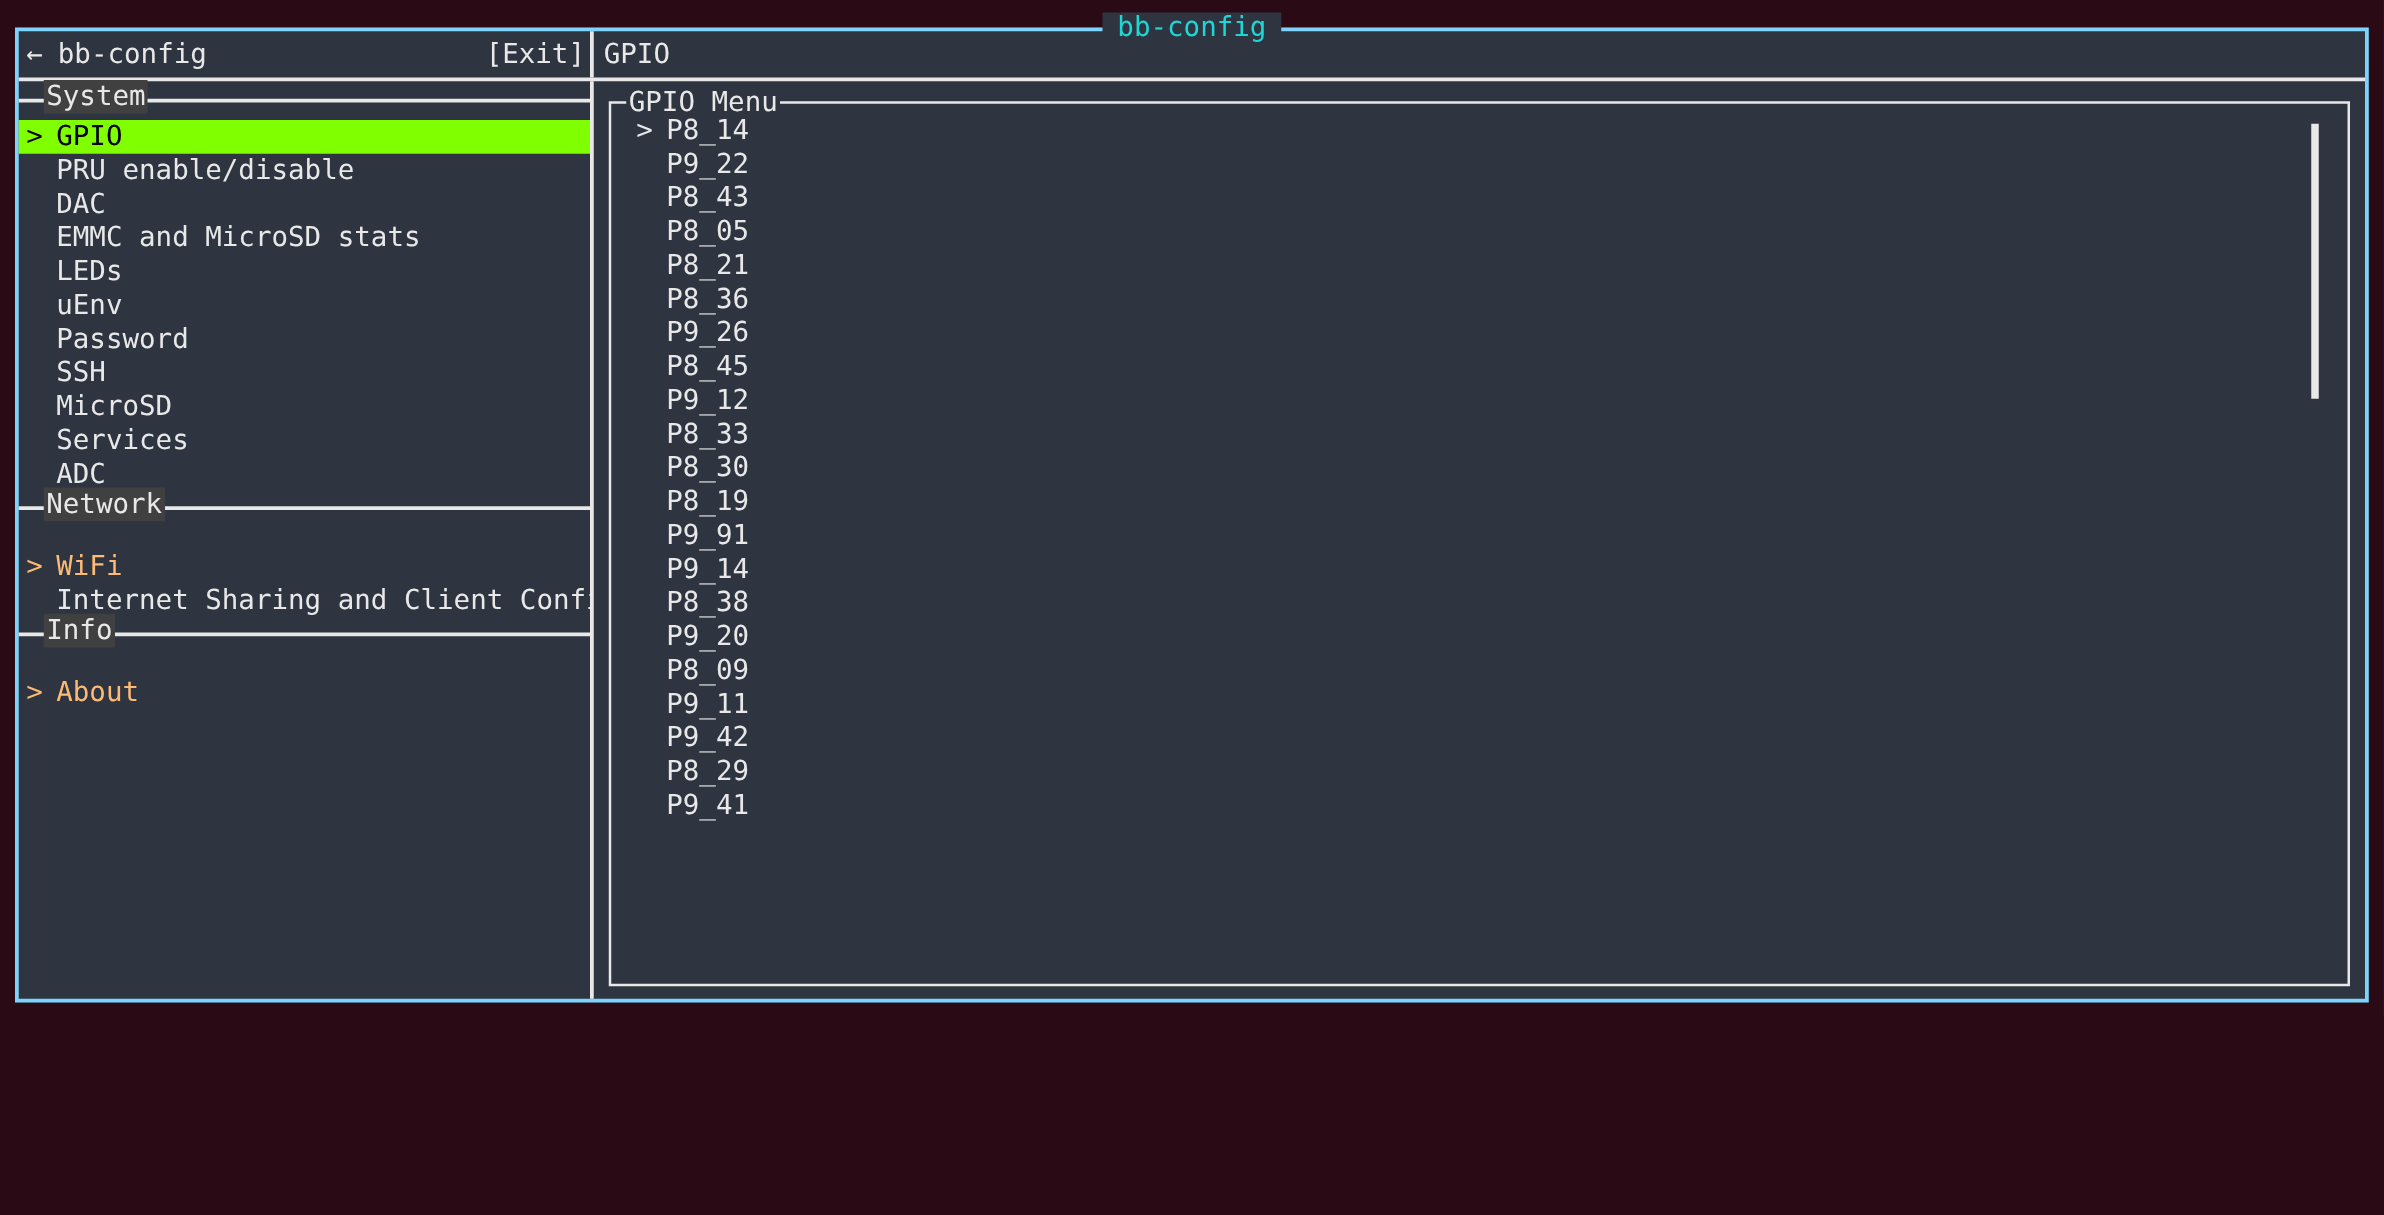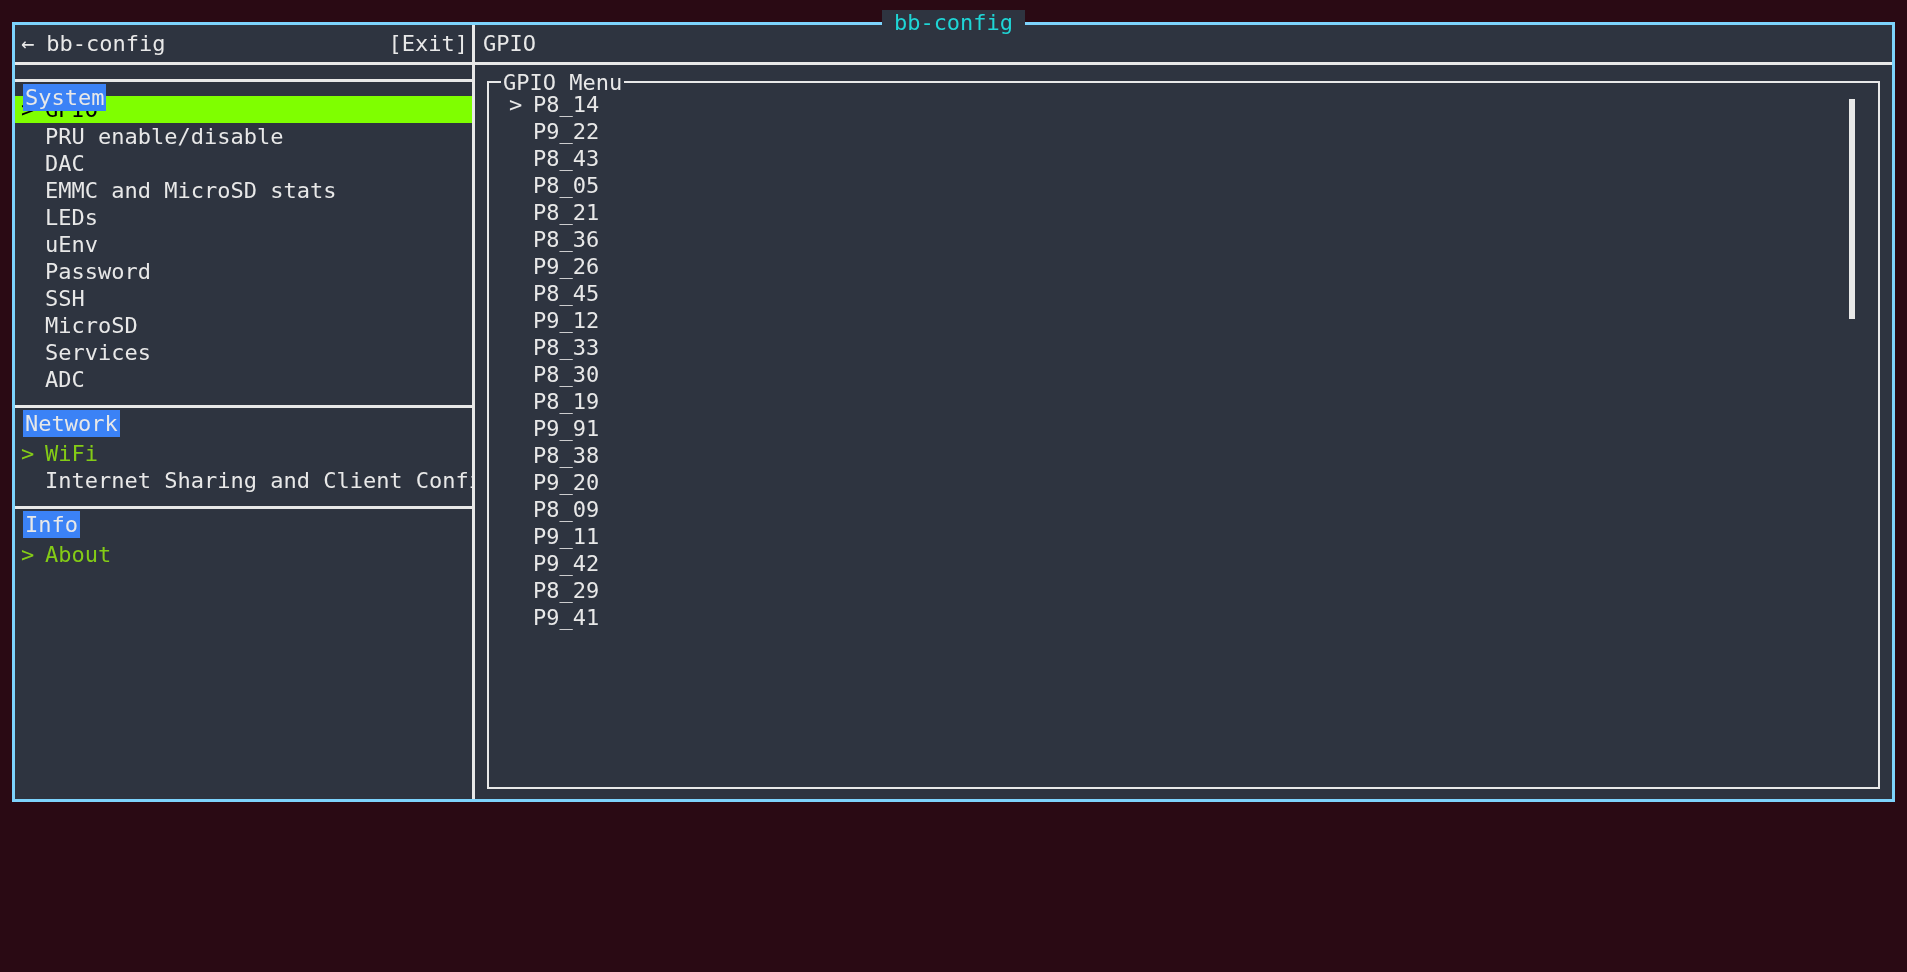--- a/index.html
+++ b/index.html
@@ -75,33 +75,32 @@
   .section-label{
     position:relative;
     height:3px;
     background:#e8e8e8;
     margin:12px 0 14px 0;
   }
   .section-label.first{ margin-top:14px;}
   .section-label span{
     position:absolute;
     top:-15px;
-    left:8px;
-    background:#3b82f6;
+    left:20px;
+    background:#404040;
     padding:0 2px;
-    margin-top:20px;
   }
   .menu-item{
     padding:0 0 0 30px;
     height:27px;
     cursor:pointer;
     white-space:nowrap;
     overflow:hidden;
   }
-  .menu-item.green{ color:#84cc16;margin-top:32px;}
+  .menu-item.green{ color:#fdba74;margin-top:32px;}
   .menu-item .caret{
     display:inline-block;
     margin-left:-24px;
     width:24px;
   }
   .menu-item.selected{
     background:#7fff00;
     color:#000;
   }
   .menu-item.selected .caret{ color:#000;}
@@ -196,20 +195,21 @@
             <div class="gpio-item"><span>P8_05</span></div>
             <div class="gpio-item"><span>P8_21</span></div>
             <div class="gpio-item"><span>P8_36</span></div>
             <div class="gpio-item"><span>P9_26</span></div>
             <div class="gpio-item"><span>P8_45</span></div>
             <div class="gpio-item"><span>P9_12</span></div>
             <div class="gpio-item"><span>P8_33</span></div>
             <div class="gpio-item"><span>P8_30</span></div>
             <div class="gpio-item"><span>P8_19</span></div>
             <div class="gpio-item"><span>P9_91</span></div>
+            <div class="gpio-item"><span>P9_14</span></div>
             <div class="gpio-item"><span>P8_38</span></div>
             <div class="gpio-item"><span>P9_20</span></div>
             <div class="gpio-item"><span>P8_09</span></div>
             <div class="gpio-item"><span>P9_11</span></div>
             <div class="gpio-item"><span>P9_42</span></div>
             <div class="gpio-item"><span>P8_29</span></div>
             <div class="gpio-item"><span>P9_41</span></div>
           </div>
       </div>
     </div>

